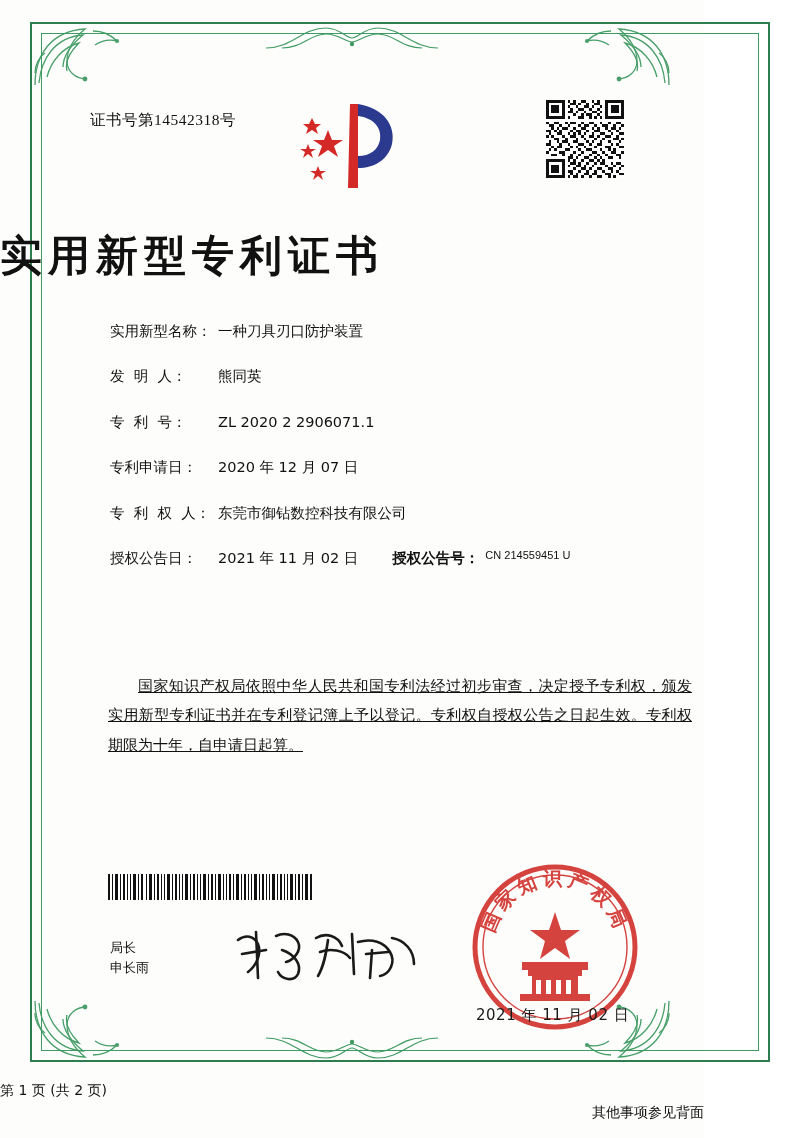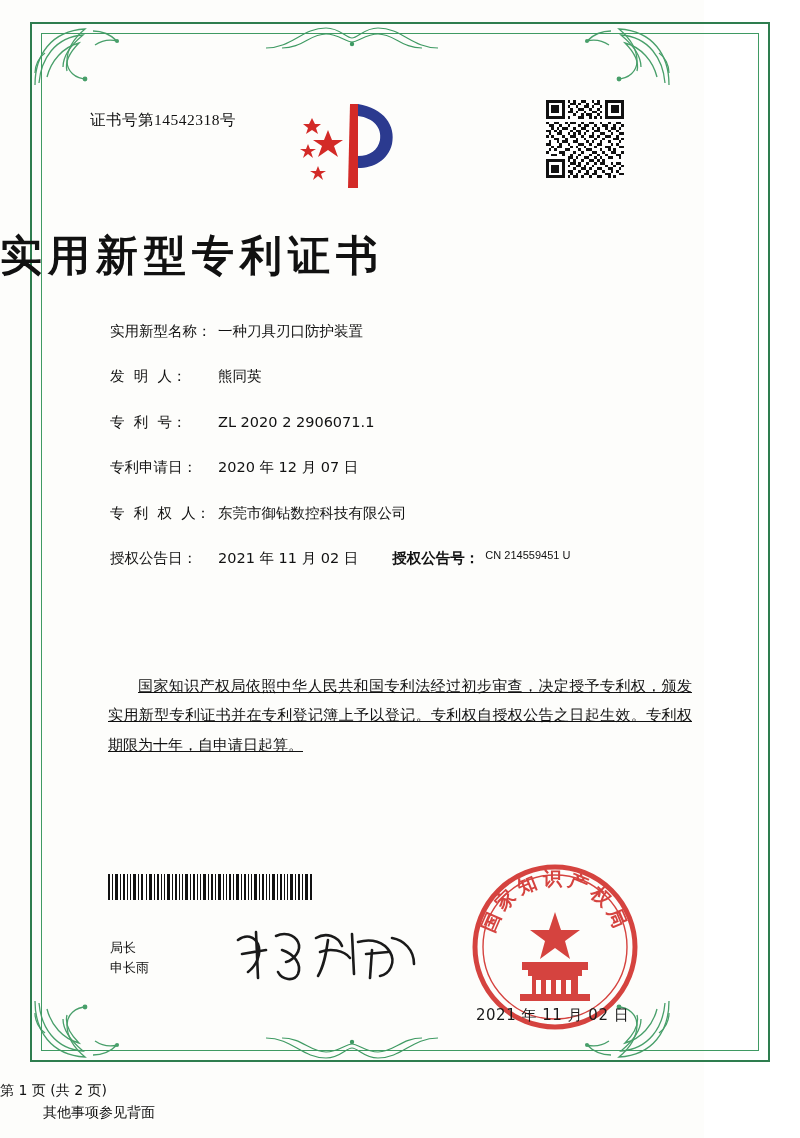--- a/index.html
+++ b/index.html
@@ -218,23 +218,23 @@
     position: absolute;
     left: 0; right: 0;
     top: 1058px;
     text-align: left;
     font-size: 14px;
     font-family: "DejaVu Sans", sans-serif;
     margin-top: 24px;
   }
   .footnote {
     position: absolute;
-    left: 8px; right: 0;
+    left: 0; right: 0;
     top: 1104px;
-    text-align: left;
+    text-align: right;
     font-size: 14px;
     font-family: "DejaVu Sans", sans-serif;
     padding-left: 35px;
   }
 </style>
 </head>
 <body>
 
 <div class="page">
 

